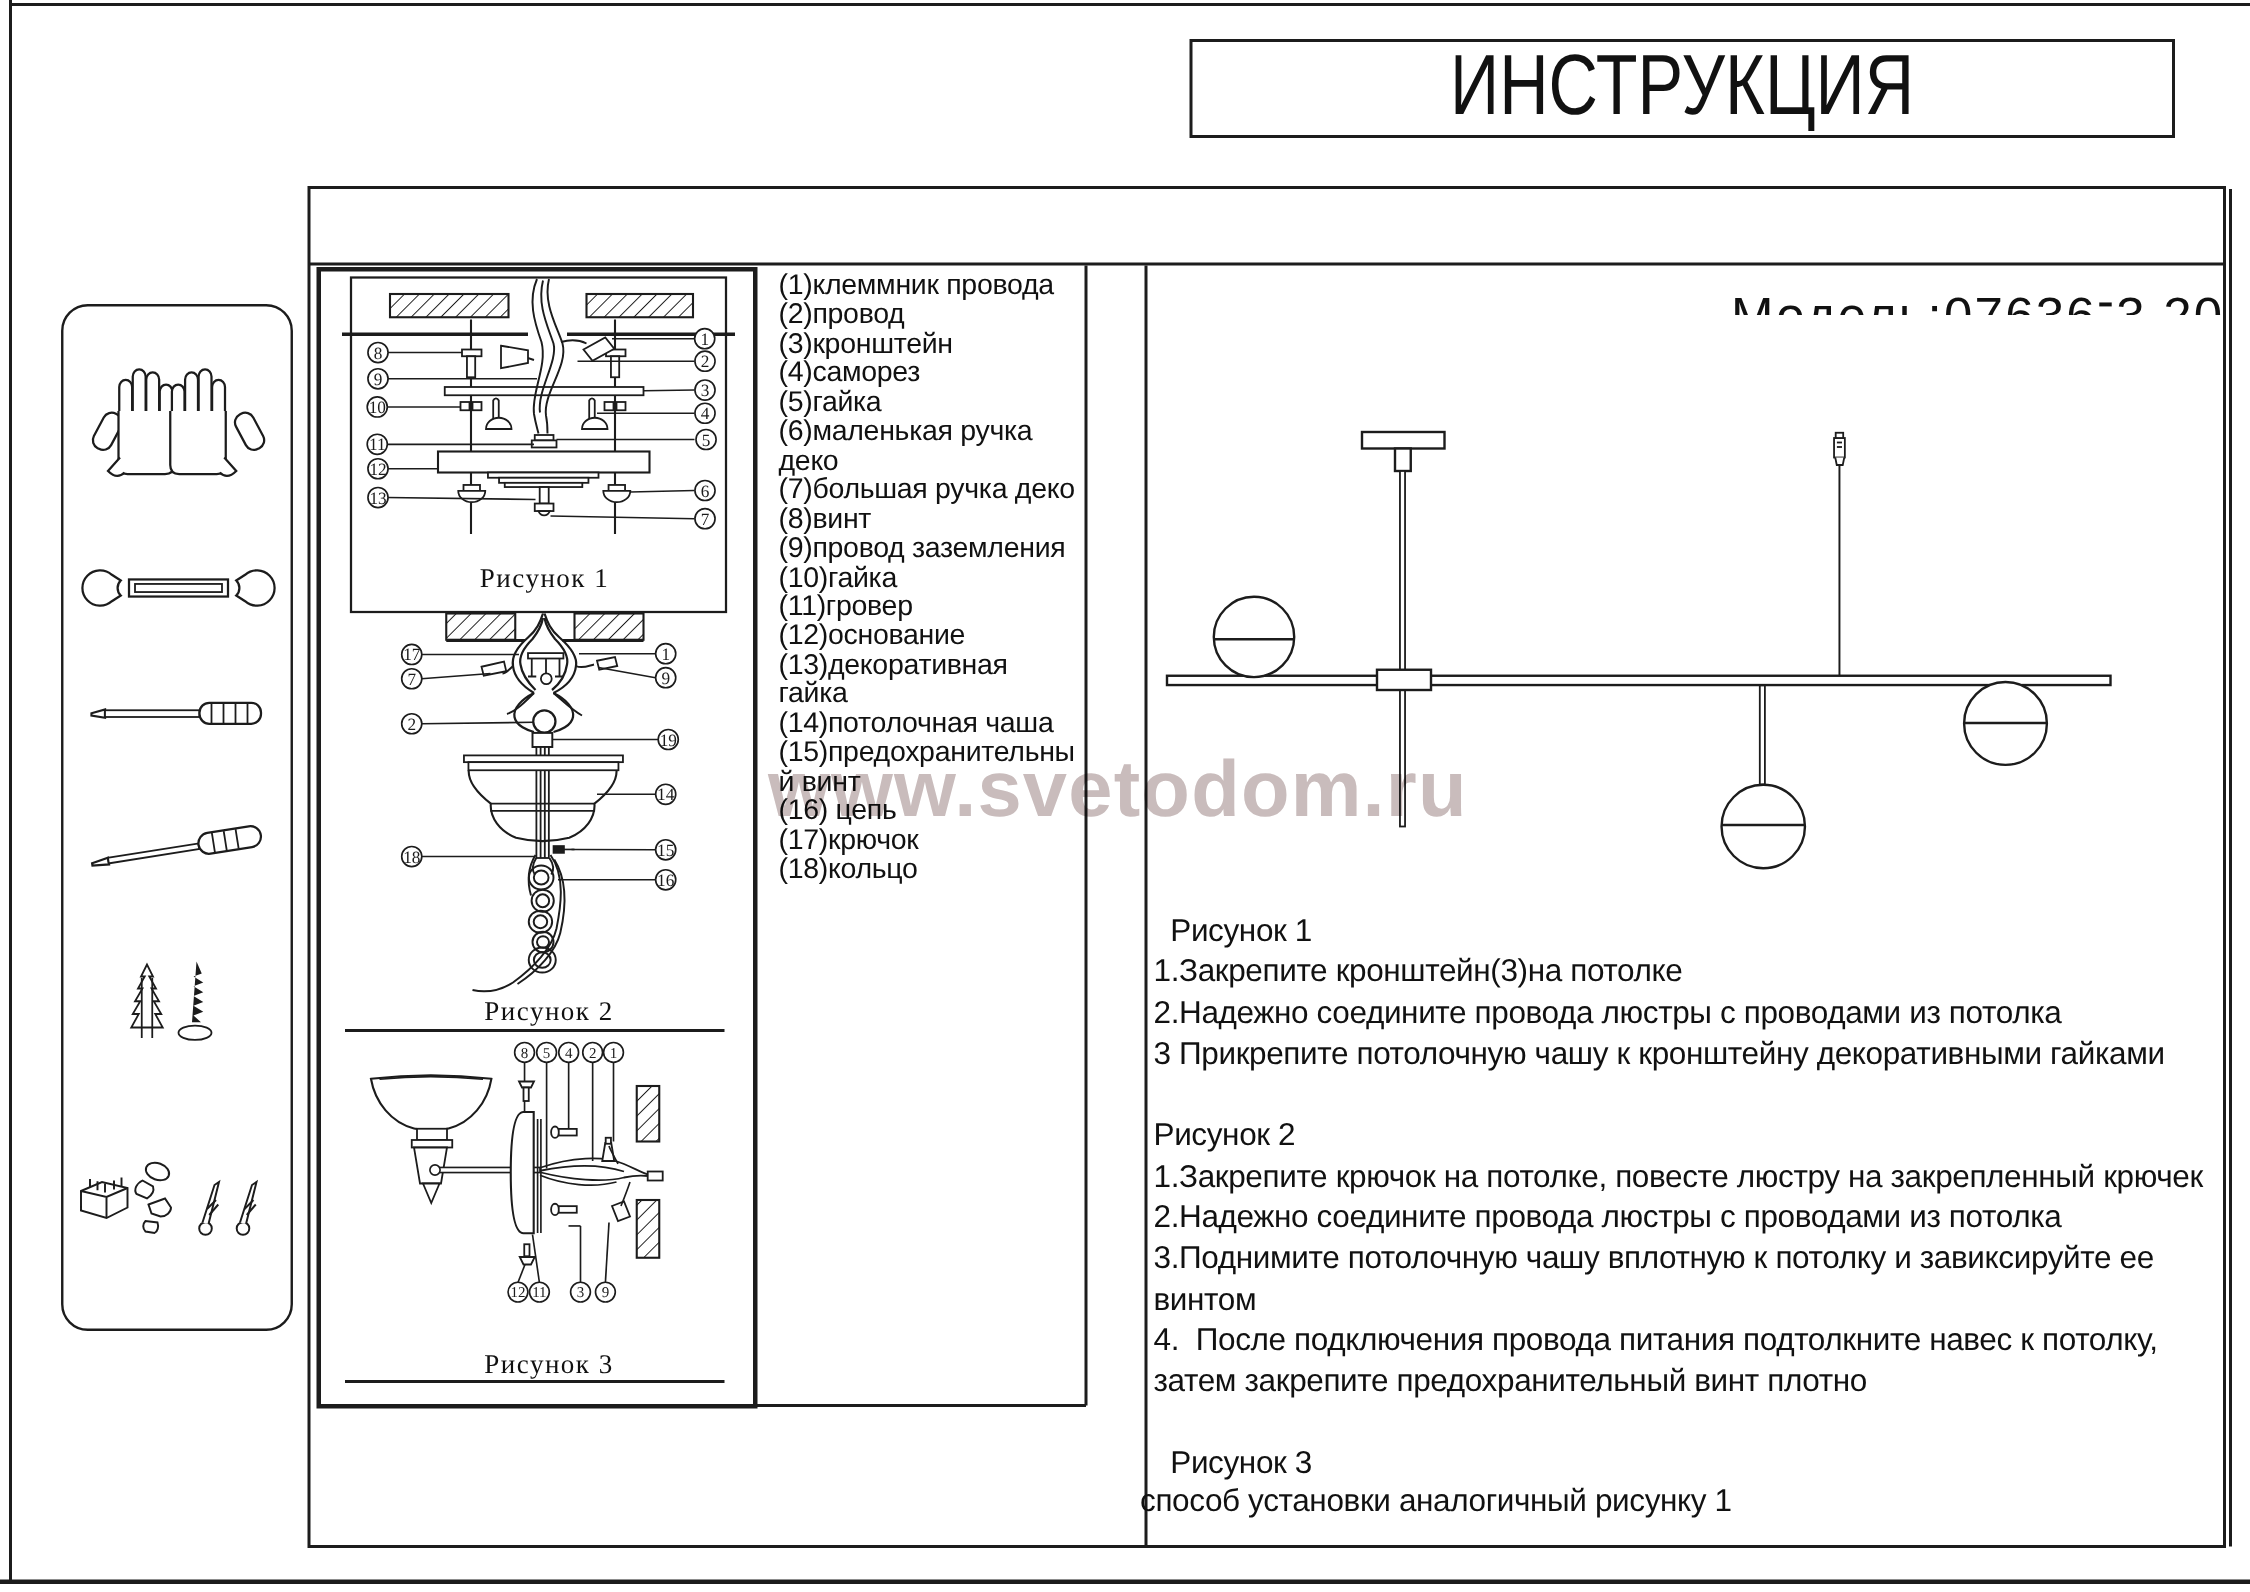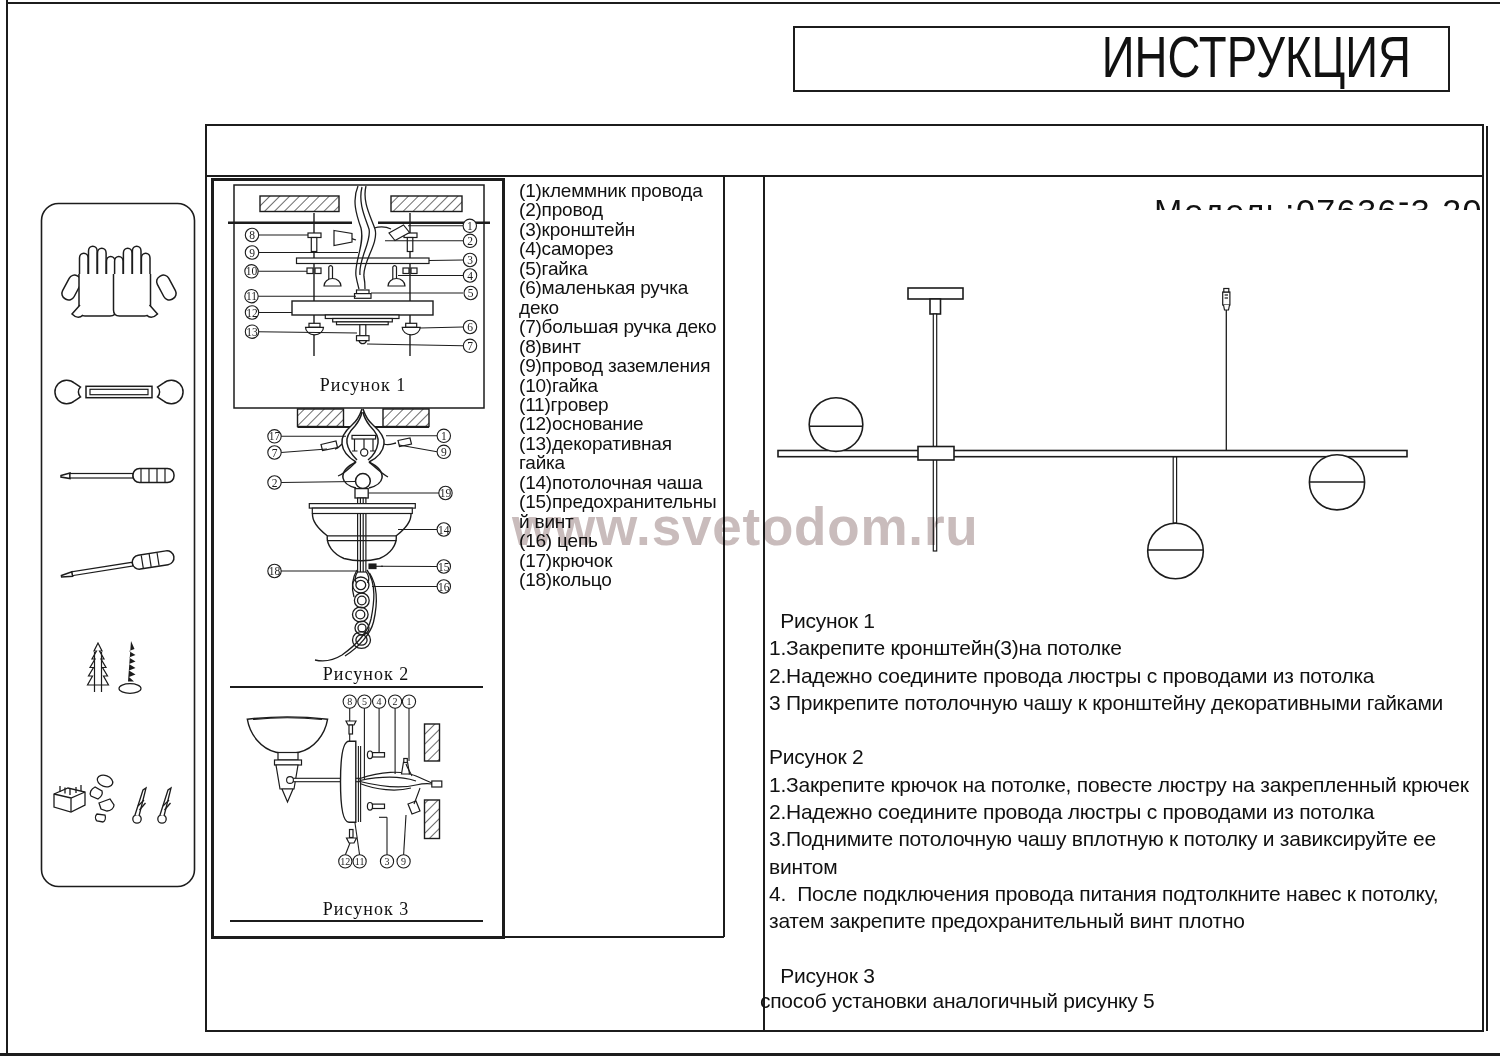--- a/index.html
+++ b/index.html
@@ -14,21 +14,21 @@
 <body>
 
 <div class="ln" style="left:6px;top:0;width:2px;height:1056px;"></div>
 
 <div class="ln" style="left:8px;top:2px;width:1492px;height:2px;"></div>
 
 <div class="ln" style="left:0;top:1053px;width:1500px;height:3px;"></div>
 
 <div class="abs" style="left:793px;top:26px;width:653px;height:62px;border:2px solid #1c1c1c;"></div>
 
-<div class="abs" style="left:793px;top:24px;width:657px;text-align:right;">
+<div class="abs" style="left:793px;top:24px;width:657px;text-align:center;">
   <span id="ttl" style="display:inline-block;font-size:57px;font-weight:normal;transform:scaleX(0.80);transform-origin:center;">ИНСТРУКЦИЯ</span>
 </div>
 
 <div class="abs" style="left:205px;top:124px;width:1275px;height:904px;border:2px solid #1c1c1c;"></div>
 
 <div class="ln" style="left:1486px;top:126px;width:2px;height:905px;"></div>
 
 <div class="ln" style="left:206px;top:175px;width:1277px;height:2px;"></div>
 
 <div class="ln" style="left:723px;top:177px;width:2px;height:760px;"></div>
@@ -55,21 +55,21 @@
 Рисунок 2
 1.Закрепите крючок на потолке, повесте люстру на закрепленный крючек
 2.Надежно соедините провода люстры с проводами из потолка
 3.Поднимите потолочную чашу вплотную к потолку и завиксируйте ее
 винтом
 4.  После подключения провода питания подтолкните навес к потолку,
 затем закрепите предохранительный винт плотно
 
   Рисунок 3</div>
 
-<div class="abs" style="left:760px;top:989px;font-size:21px;letter-spacing:-0.25px;">способ установки аналогичный рисунку 5</div>
+<div class="abs" style="left:760px;top:989px;font-size:21px;letter-spacing:-0.25px;">способ установки аналогичный рисунку 1</div>
 
 <div class="abs" style="left:238px;top:375px;width:250px;text-align:center;font-family:'Liberation Serif',serif;font-size:18px;letter-spacing:1px;">Рисунок 1</div>
 
 <div class="abs" style="left:241px;top:664px;width:250px;text-align:center;font-family:'Liberation Serif',serif;font-size:18px;letter-spacing:1px;">Рисунок 2</div>
 
 <div class="abs" style="left:241px;top:899px;width:250px;text-align:center;font-family:'Liberation Serif',serif;font-size:18px;letter-spacing:1px;">Рисунок  3</div>
 
 <div class="ln" style="left:230px;top:686px;width:253px;height:2px;"></div>
 
 <div class="ln" style="left:230px;top:920px;width:253px;height:2px;"></div>

